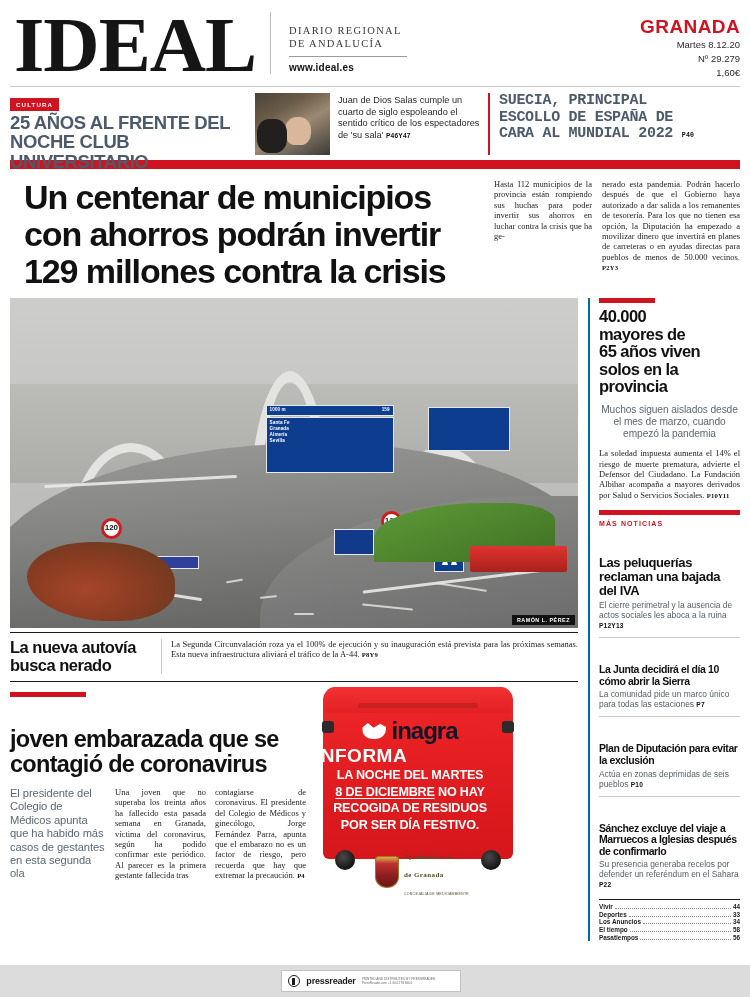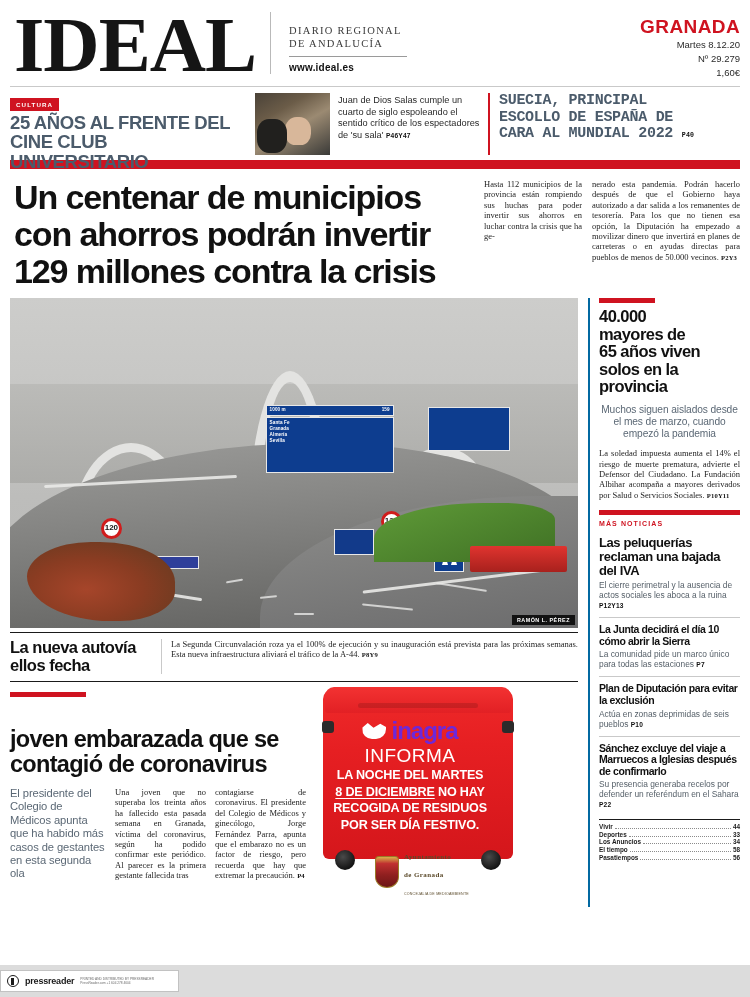--- a/index.html
+++ b/index.html
@@ -103,21 +103,21 @@
   }
   .tz-c h2 {
     font-size:15px; line-height:16.5px; font-weight:bold;
     color:#4b5b6b; letter-spacing:-.3px;font-family:Liberation Mono, monospace;
   }
   .pref { font-weight:bold; font-size:6.6px; color:#111; letter-spacing:.2px; }
 
   .red-bar { height:9px; background:#cf1320; margin:5px 10px 0 10px; }
 
   
-  .lead { display:flex; padding:10px 10px 0 14px; }
+  .lead { display:flex; padding:10px 10px 0 24px; }
   .lead-h { flex:0 0 470px; padding-right:10px; }
   .lead-h h1 {
     font-size:34px; line-height:37px; font-weight:bold;
     color:#111; letter-spacing:-1.1px;
   }
   .lead-c1 { flex:0 0 108px; padding-right:10px; }
   .lead-c2 { flex:1 1 auto; }
   .sub-lede {
     font-size:11.2px; line-height:13.4px; color:#5b6875;
     letter-spacing:-.1px; margin-bottom:9px;
@@ -267,24 +267,24 @@
   .wheel.l { left:12px; } .wheel.r { right:12px; }
   .ad-logo {
     position:absolute; left:0; top:30px; width:190px;
     display:flex; align-items:center; justify-content:center; gap:5px;
   }
   .ad-logo .mark {
     width:24px; height:16px; background:#fff;
     border-radius:3px 3px 10px 10px;
     clip-path:polygon(0 28%,22% 0,46% 30%,74% 4%,100% 26%,100% 100%,0 100%);
   }
-  .ad-logo .wm { font-size:24px; font-weight:bold; color:#6d28d9; letter-spacing:-1px; line-height:24px; }
+  .ad-logo .wm { font-size:24px; font-weight:bold; color:#0f172a; letter-spacing:-1px; line-height:24px; }
   .ad-informa {
-    position:absolute; left:0; top:56px; width:190px; text-align:center;
-    color:#fff; font-size:19px; font-weight:normal; letter-spacing:.5px;
+    position:absolute; left:0; top:56px; width:190px; 
+    color:#fff; font-size:19px; font-weight:bold; letter-spacing:.5px;
   }
   .ad-lines {
     position:absolute; left:0; top:78px; width:190px; text-align:center;
     color:#fff; font-size:12.6px; font-weight:bold; line-height:16.5px;
     letter-spacing:-.2px;
   }
   .ad-lines .u { text-decoration:underline; text-underline-offset:1.5px; }
   .crest {
     position:absolute; left:60px; bottom:8px; display:flex; align-items:center; gap:5px;
   }
@@ -313,40 +313,41 @@
   .r-body { margin-top:8px; }
   .mn-label {
     color:#cf1320; font-size:7px; font-weight:bold; letter-spacing:1.1px;
     margin-bottom:3px;
   }
   .nitem { padding-top:6px; }
   .nitem + .nitem { border-top:1px solid #c9c9c9; margin-top:6px; }
   .nitem h3 {
     font-size:13px; line-height:14px; font-weight:bold; color:#111;
     letter-spacing:-.4px;
+    margin-top:20px;
   }
   .nitem h3.sm { font-size:10.5px; line-height:11.6px; }
   .nitem p {
     font-size:8.4px; line-height:10px; color:#555f68; margin-top:2px;
   }
   .index { border-top:1.5px solid #1a1a1a; margin-top:9px; padding-top:3px; }
   .idx-row {
     display:flex; align-items:baseline;
     font-size:6.4px; font-weight:bold; color:#1c1c1c; line-height:7.6px;
   }
   .idx-row .nm { flex:0 0 auto; }
   .idx-row .dots {
     flex:1 1 auto; border-bottom:1px dotted #8b8b8b; margin:0 2px 1px 2px; height:4px;
   }
   .idx-row .pg { flex:0 0 auto; }
 
   
   .footer {
     position:absolute; left:0; bottom:0; width:100%; height:32px;
-    background:#dcdcdc; display:flex; align-items:center; justify-content:flex-start;
+    background:#dcdcdc; display:flex; align-items:center; justify-content:center;
     padding-right:8px;
   }
   .pr {
     background:#fff; border:1px solid #c2c2c2; display:flex; align-items:center;
     gap:6px; padding:3px 6px; height:22px;
   }
   .pr .glyph {
     width:12px; height:12px; border:1.6px solid #1a1a1a; border-radius:50%;
     position:relative;
   }
@@ -378,21 +379,21 @@
     </div>
   </div>
 
   <div class="teaser-wrap">
     <div class="teaser-top-rule"></div>
     <div class="teaser">
       <div class="tz-a">
         <span class="tag">CULTURA</span>
         <h2>
           <span>25 AÑOS AL FRENTE DEL</span><br>
-          <span>CINE CLUB UNIVERSITARIO</span>
+          <span>NOCHE CLUB UNIVERSITARIO</span>
         </h2>
       </div>
       <div class="tz-pic"></div>
       <div class="tz-b">
         <span>Juan de Dios Salas cumple un cuarto de siglo espoleando el sentido crítico de los espectadores de 'su sala'</span>
         <span class="pref">P46Y47</span>
       </div>
       <div class="tz-c">
         <h2>
           <span>SUECIA, PRINCIPAL</span><br>
@@ -474,21 +475,21 @@
         <div class="grass"></div>
         <div class="bush"></div>
         <div class="truck"></div>
 
         <div class="photo-credit">RAMÓN L. PÉREZ</div>
       </div>
 
       <div class="autovia">
         <h3>
           <span>La nueva autovía</span><br>
-          <span>ellos fecha</span>
+          <span>busca nerado</span>
         </h3>
         <div class="cap body-txt">
           <span>La Segunda Circunvalación roza ya el 100% de ejecución y su inauguración está prevista para las próximas semanas. Esta nueva infraestructura aliviará el tráfico de la A-44.</span>
           <span class="pref">P8Y9</span>
         </div>
       </div>
 
       <div class="fallece">
         <div class="red-rule"></div>
         <h1>

